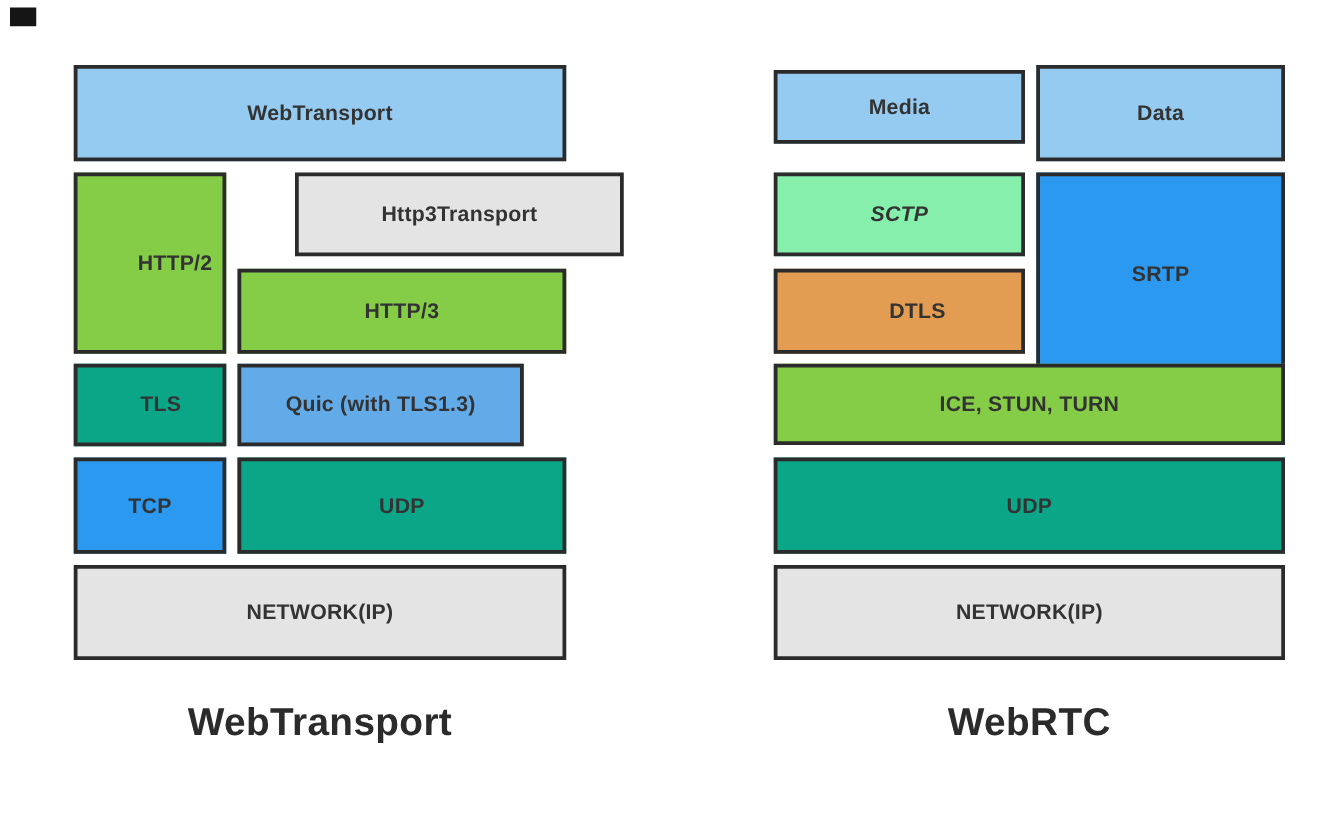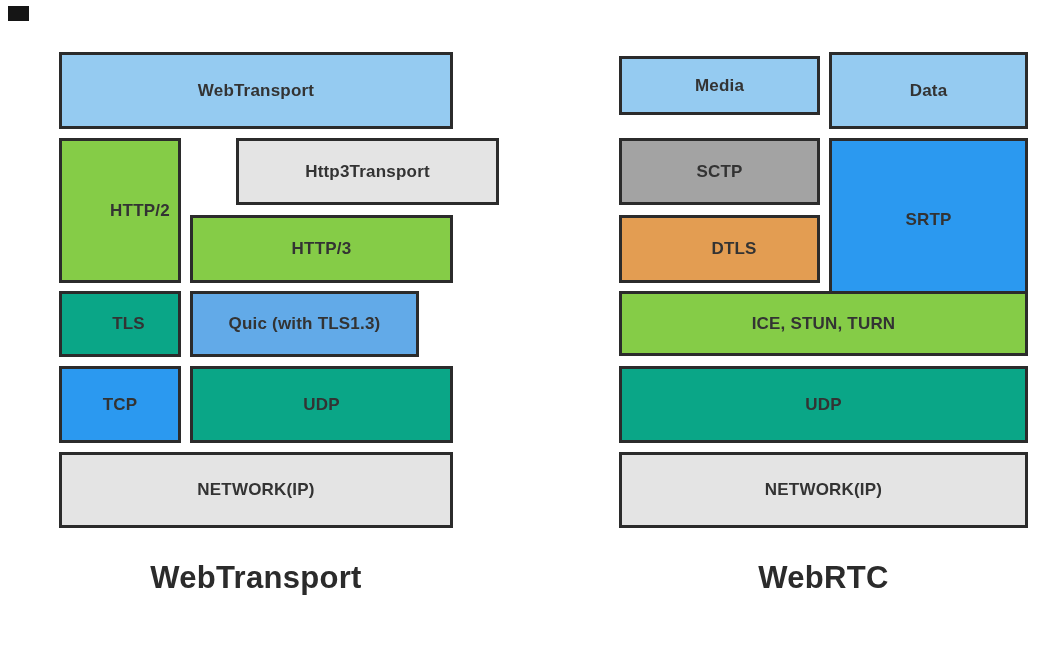--- a/index.html
+++ b/index.html
@@ -84,21 +84,21 @@
     <div class="box b-quic" style="background: rgb(98, 170, 232);">Quic (with TLS1.3)</div>
     <div class="box b-tcp" style="background: rgb(43, 153, 240);">TCP</div>
     <div class="box b-udpl" style="background: rgb(10, 166, 135);">UDP</div>
     <div class="box b-netl" style="background: rgb(228, 228, 228);">NETWORK(IP)</div>
     <div class="stack-title t-left">WebTransport</div>
   </section>
 
   <section>
     <div class="box b-media" style="background: rgb(149, 203, 241);">Media</div>
     <div class="box b-data" style="background: rgb(149, 203, 241);">Data</div>
-    <div class="box b-sctp" style="background: #a3a3a3;">SCTP</div>
+    <div class="box b-sctp" style="background: #86efac; font-style: italic;">SCTP</div>
     <div class="box b-srtp" style="background: rgb(43, 153, 240);">SRTP</div>
     <div class="box b-dtls" style="background: rgb(227, 157, 82);">DTLS</div>
     <div class="box b-ice" style="background: rgb(133, 204, 71);">ICE, STUN, TURN</div>
     <div class="box b-udpr" style="background: rgb(10, 166, 135);">UDP</div>
     <div class="box b-netr" style="background: rgb(228, 228, 228);">NETWORK(IP)</div>
     <div class="stack-title t-right">WebRTC</div>
   </section>
 
 </div>
 

